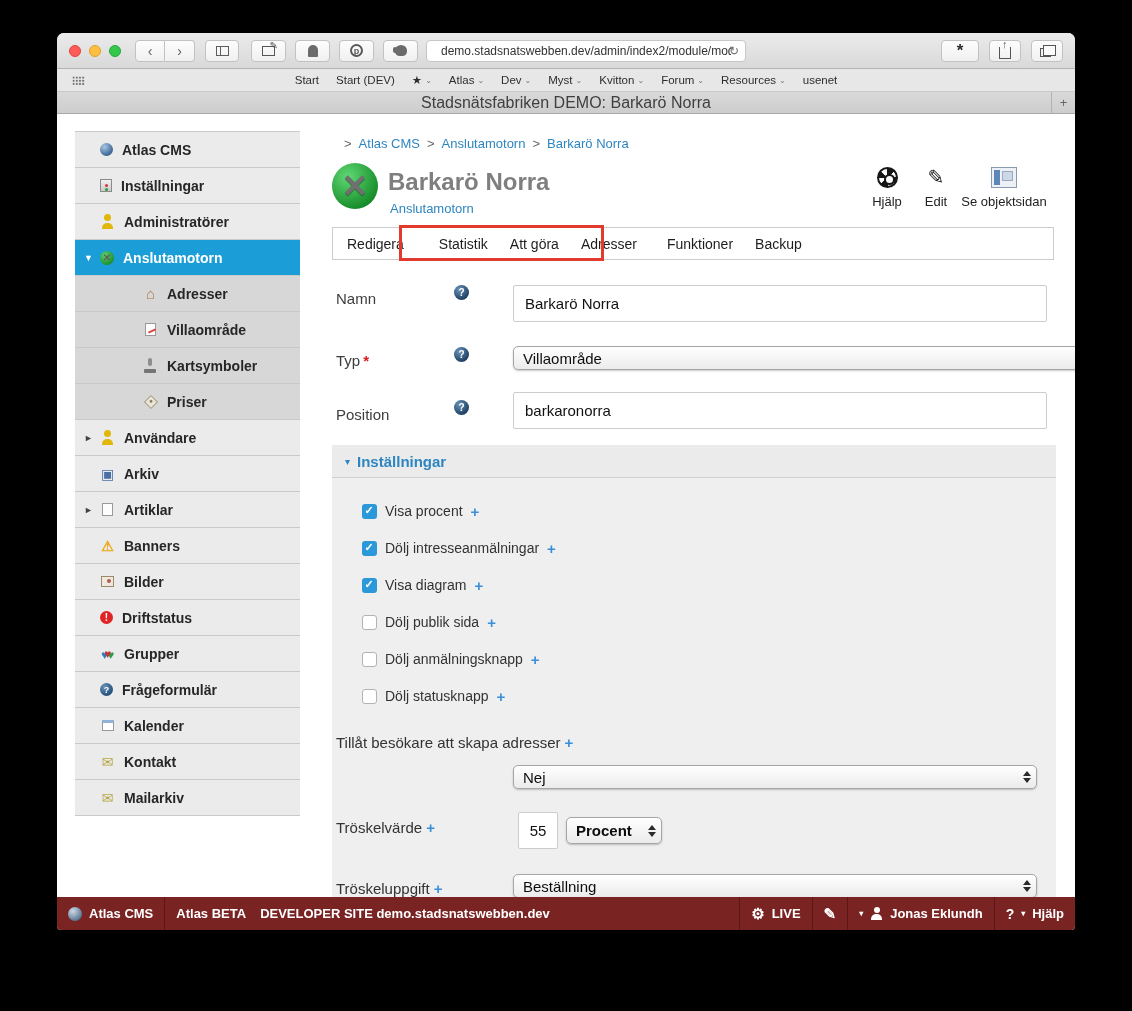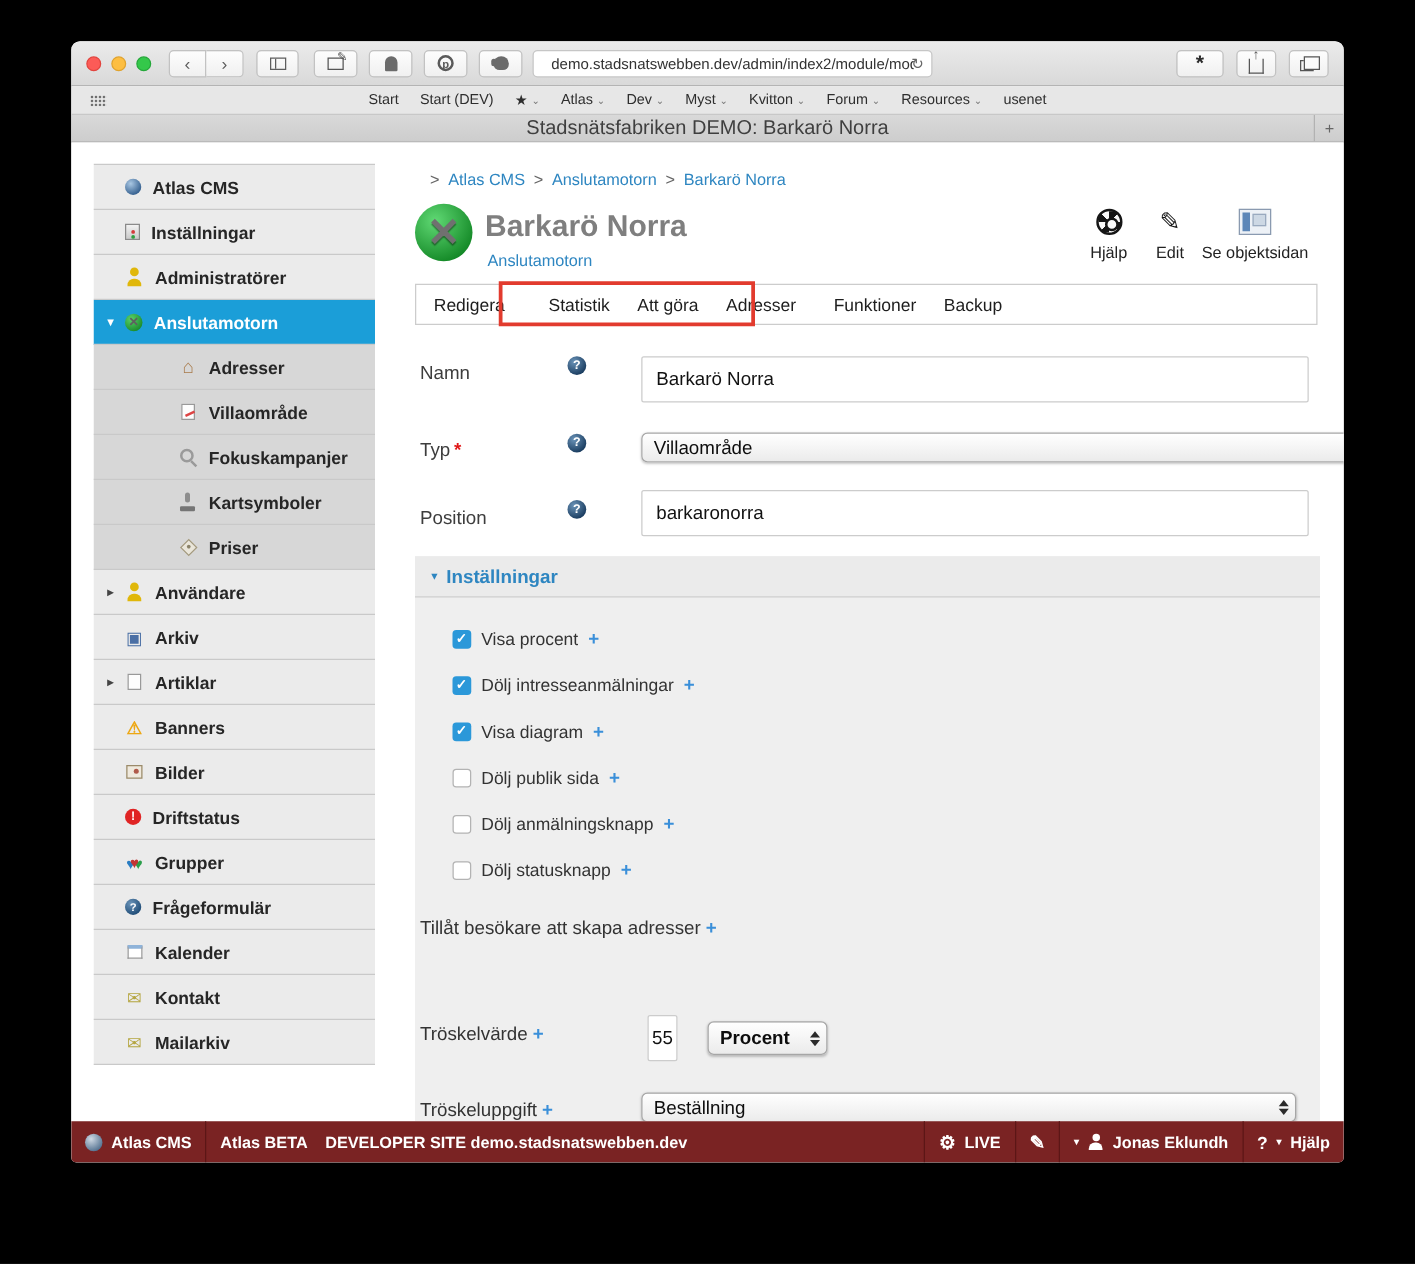--- a/index.html
+++ b/index.html
@@ -301,24 +301,20 @@
           <span class="sb-ic ic-house"></span>
           <span class="sb-label">Adresser</span>
         </div>
       <div class="sb-item sub">
           <span class="sb-ic">
             <span class="ic-doc red sb-ic"></span>
           </span>
           <span class="sb-label">Villaområde</span>
         </div>
       <div class="sb-item sub">
-          <span class="sb-ic ic-mag"></span>
-          <span class="sb-label">Fokuskampanjer</span>
-        </div>
-      <div class="sb-item sub">
           <span class="sb-ic ic-stamp"></span>
           <span class="sb-label">Kartsymboler</span>
         </div>
       <div class="sb-item sub">
           <span class="sb-ic">
             <span class="ic-tag sb-ic"></span>
           </span>
           <span class="sb-label">Priser</span>
         </div>
       <div class="sb-item">
@@ -469,26 +465,33 @@
       <div class="cbrow" style="top:242px;">
         <span class="cb off"></span>
         <span class="cb-label">Dölj statusknapp</span>
         <span class="plus"></span>
       </div>
 
       <span class="set-label" style="left:4px; top:289px;">
         <span>Tillåt besökare att skapa adresser</span>
           <span class="plus"></span>
       </span>
+      <div class="mac-select" style="left:181px; top:320px; width:524px; height:24px;">
+        <span>Nej</span>
+        <span class="stepper">
+            <i class="up"></i>
+            <i class="down"></i>
+          </span>
+      </div>
 
       <span class="set-label" style="left:4px; top:374px;">
         <span>Tröskelvärde</span>
           <span class="plus"></span>
       </span>
-      <input class="txt" style="left: 186px; top: 367px; width: 24px; height: 37px; text-align: center; padding: 0px;" value="55">
+      <input class="txt" style="left: 186px; top: 367px; width: 40px; height: 37px; text-align: center; padding: 0px;" value="55">
       <div class="mac-select" style="left:234px; top:372px; width:96px; height:27px; font-weight:bold;">
         <span>Procent</span>
         <span class="stepper">
             <i class="up"></i>
             <i class="down"></i>
           </span>
       </div>
 
       <span class="set-label" style="left:4px; top:435px;">
         <span>Tröskeluppgift</span>

